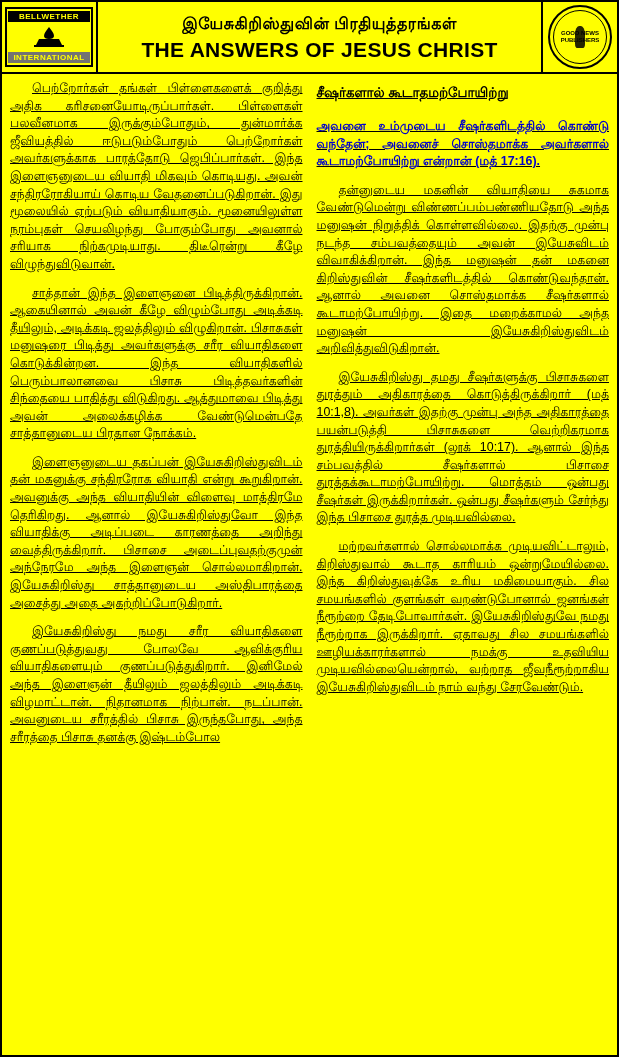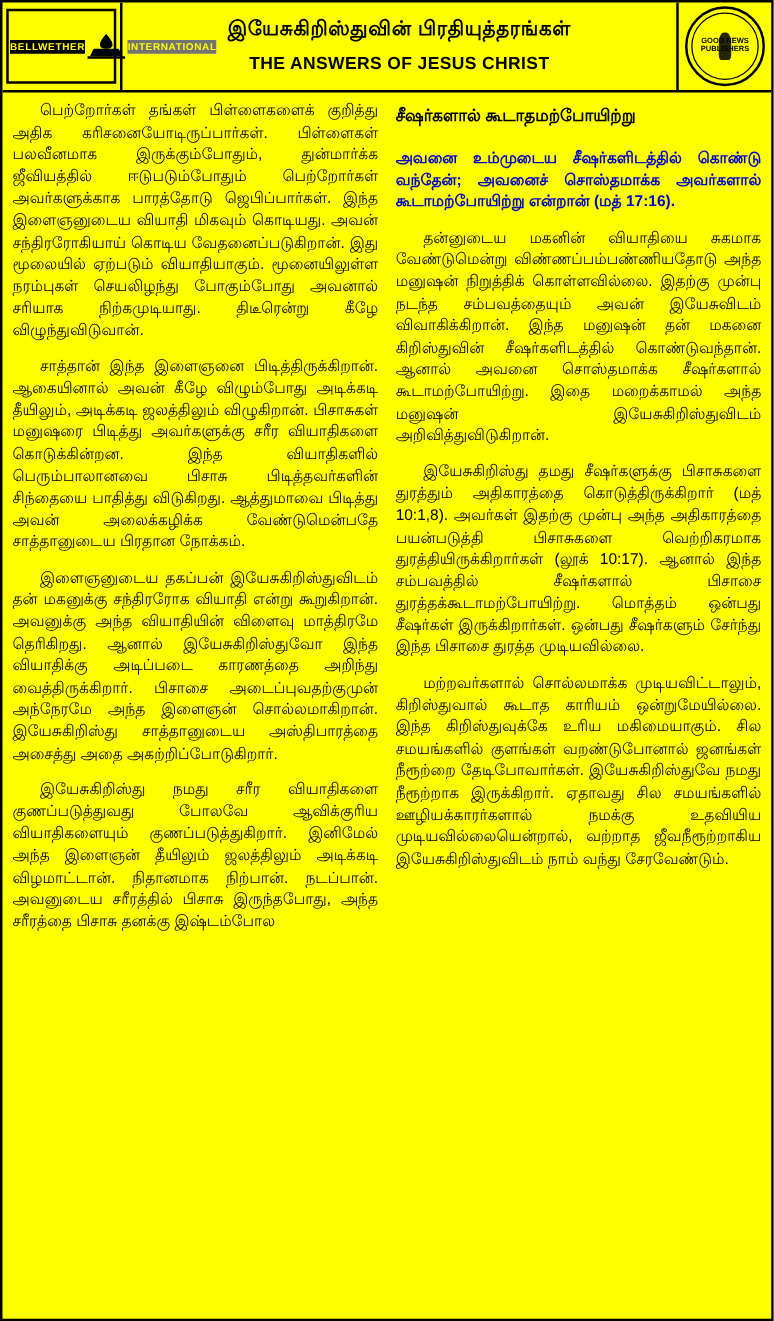--- a/index.html
+++ b/index.html
@@ -36,21 +36,21 @@
     justify-content: center;
     box-sizing: border-box;
     padding: 3px;
   }
   .logo-left-inner {
     width: 100%;
     height: 60px;
     border: 2px solid #000000;
     background: #ffff00;
     display: flex;
-    flex-direction: row;
+    flex-direction: column;
     align-items: center;
     justify-content: space-between;
     box-sizing: border-box;
     padding: 2px 1px;
   }
   .logo-left-top {
     background: #000000;
     color: #ffff00;
     font-size: 8px;
     font-weight: bold;
@@ -87,21 +87,21 @@
   }
   .title-tamil {
     font-size: 16px;
     font-weight: bold;
     color: #000000;
     text-align: left;
     line-height: 20px;
     letter-spacing: 0.5px;
   }
   .title-english {
-    font-size: 14px;
+    font-size: 21px;
     font-weight: bold;
     color: #000000;
     text-align: center;
     line-height: 22px;
     margin-top: 5px;
     letter-spacing: 0.3px;
   }
   .pub-box {
     width: 74px;
     flex: 0 0 74px;
@@ -148,20 +148,21 @@
     top: 50%;
     transform: translate(-50%, -50%);
     opacity: 0.85;
   }
   
   .content {
     display: flex;
     padding: 6px 8px 4px 8px;
     box-sizing: border-box;
     height: 818px;
+    text-decoration: underline;
   }
   .col {
     width: 50%;
     box-sizing: border-box;
   }
   .col.left { padding-right: 7px; }
   .col.right { padding-left: 7px; }
   p.para {
     margin: 0 0 11px 0;
     font-size: 12.4px;

